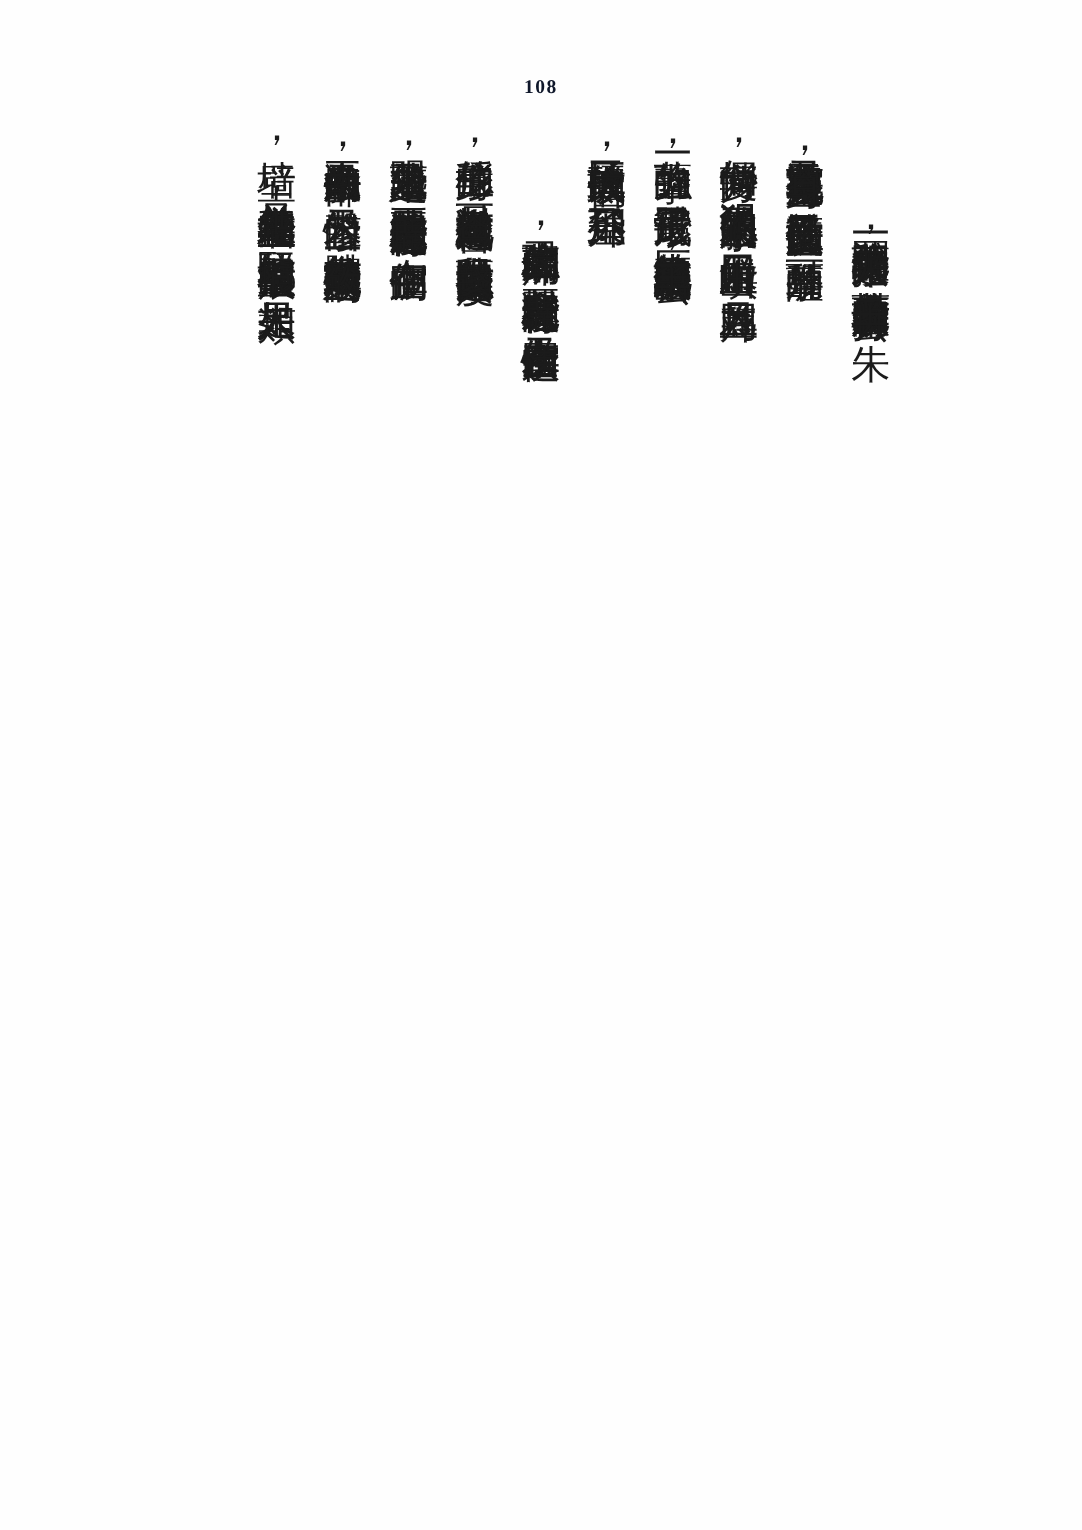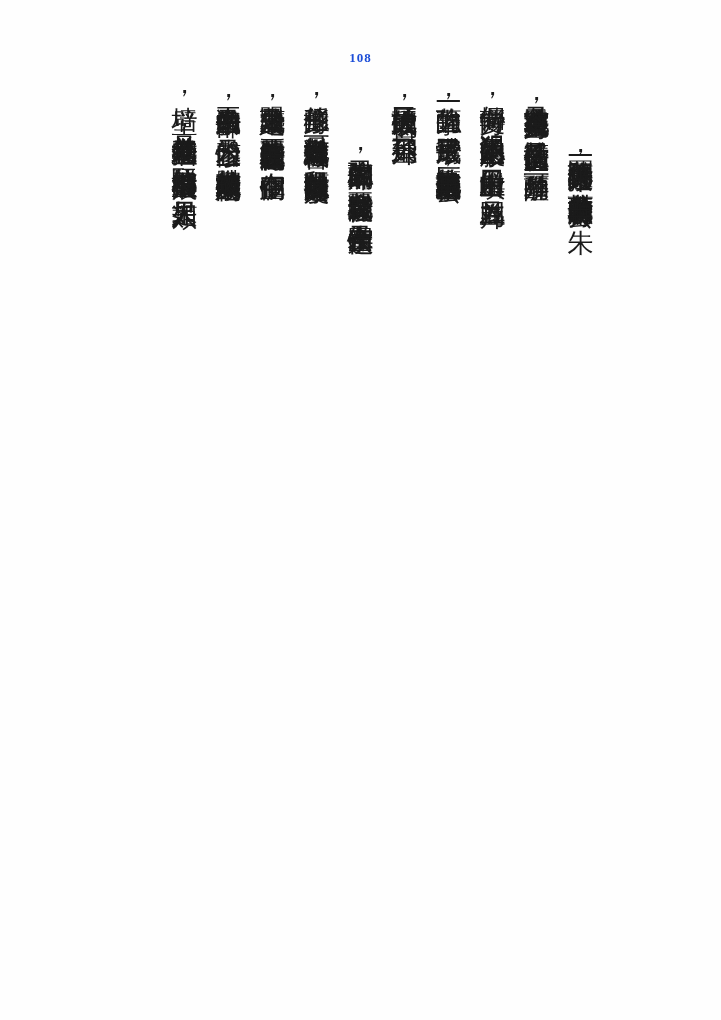--- a/index.html
+++ b/index.html
@@ -21,21 +21,21 @@
   }
   .page-number {
     position: absolute;
     top: 50px;
     left: 0;
     width: 100%;
     text-align: center;
     font-size: 13px;
     font-weight: 700;
     letter-spacing: 1px;
-    color: #1d4ed8;
+    color: #0f172a;
   }
   .text-block {
     position: absolute;
     top: 86px;
     right: 119px;
     display: flex;
     flex-direction: row-reverse; 
   }
   .text-column {
     writing-mode: vertical-rl;

